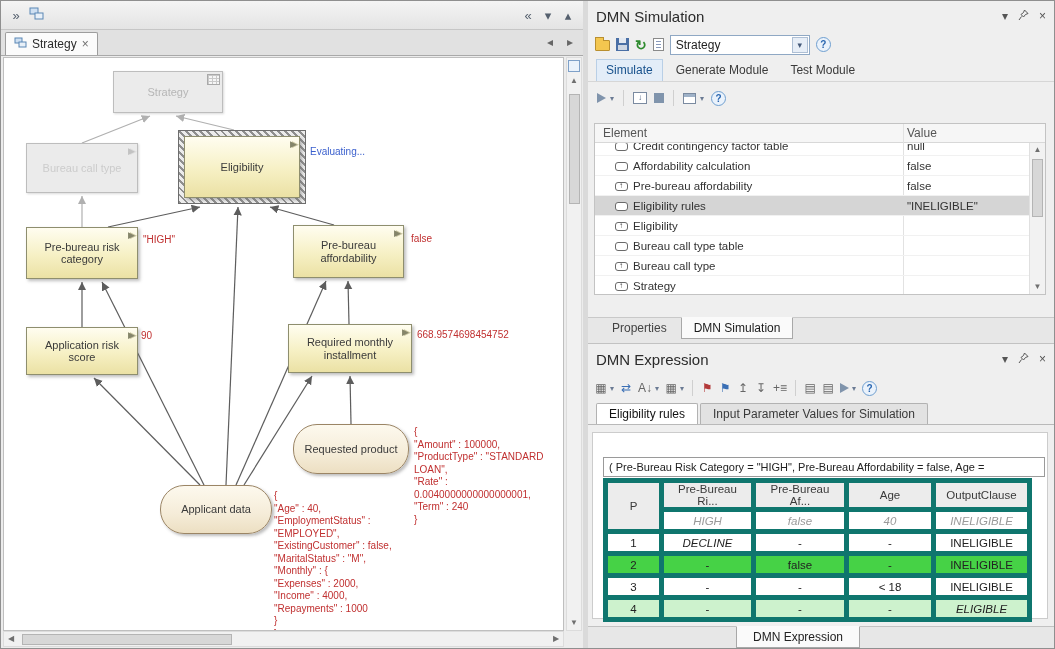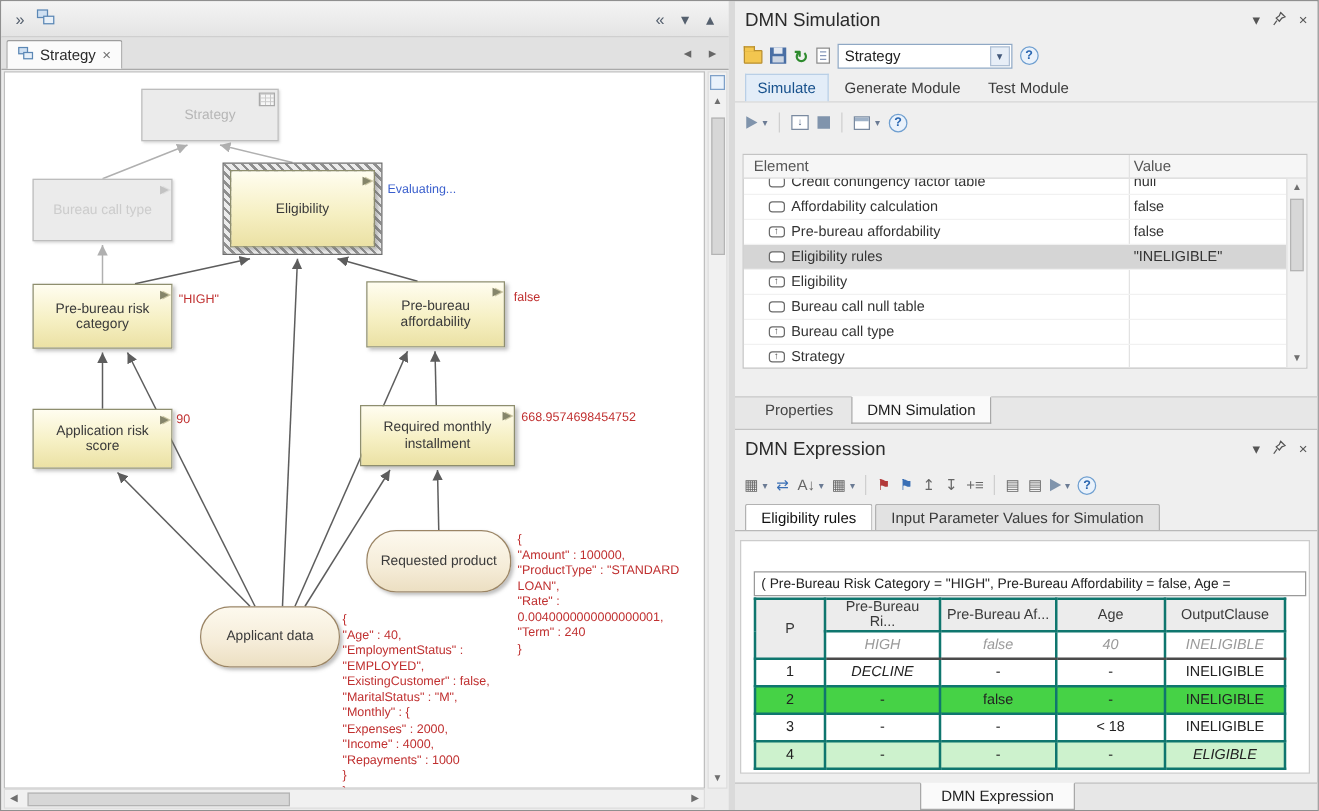--- a/index.html
+++ b/index.html
@@ -105,21 +105,21 @@
   .etools { height:28px; display:flex; align-items:center; gap:6px; padding:0 7px; color:#44597a; }
   .etools .glyph { font-size:12px; min-width:12px; }
   .blue { color:#3a6fb5; }
   .red { color:#b33a3a; }
   .exprtabs { height:23px; display:flex; gap:2px; align-items:flex-end; padding:0 8px; border-bottom:1px solid #b9b9b9; }
   .etab { padding:3px 12px; color:#3a3a3a; background:#e2e2e2; border:1px solid #b2b2b2; border-bottom:none; border-radius:2px 2px 0 0; }
   .etab.active { background:#ffffff; color:#111; }
   .exprcontent { position:absolute; left:4px; right:6px; top:88px; bottom:29px; background:#fff; border:1px solid #cccccc; }
   .noterow { position:absolute; left:10px; top:24px; width:442px; height:20px; border:1px solid #9a9a9a; background:#fff; line-height:18px; padding:0 5px; font-size:11px; color:#222; white-space:nowrap; overflow:hidden; }
   .dtable { position:absolute; left:10px; top:45px; border-collapse:collapse; font-size:11.5px; color:#222; }
-  .dtable td { border:2px solid #0f766e; text-align:center; height:22px; padding:0 4px; background:#fff; }
+  .dtable td { border:5px solid #0f766e; text-align:center; height:22px; padding:0 4px; background:#fff; }
   .dtable { border:1px solid #4a4a4a; }
   .dtable .hc { background:#ececec; color:#3a3a3a; }
   .dtable .w0 { width:56px; } .dtable .w1 { width:92px; } .dtable .w2 { width:93px; } .dtable .w3 { width:87px; } .dtable .w4 { width:96px; }
   .dtable tr.vals td { color:#9a9a9a; font-style:italic; border-bottom:2px solid #4a4a4a; }
   .dtable tr.match td { background:#46d246; }
   .dtable tr.partial td { background:#cdf2cd; }
   .ital { font-style:italic; }
 
   .bottomstrip { position:absolute; left:0; top:625px; width:466px; height:22px; background:#e7e7e7; border-top:1px solid #c2c2c2; }
   .bstab { position:absolute; left:148px; top:-1px; padding:3px 16px; background:#fafafa; border:1px solid #a8a8a8; border-top:1px solid #fafafa; color:#222; }
@@ -316,21 +316,21 @@
           <span class="h2">Value</span>
         </div>
         <div class="colsep"></div>
         <div class="rows">
           <div class="rowsinner">
             <div class="srow"><span class="ricon"></span><span>Credit contingency factor table</span><span class="rvalue">null</span></div>
             <div class="srow"><span class="ricon"></span><span>Affordability calculation</span><span class="rvalue">false</span></div>
             <div class="srow"><span class="ricon bkm"></span><span>Pre-bureau affordability</span><span class="rvalue">false</span></div>
             <div class="srow sel"><span class="ricon"></span><span>Eligibility rules</span><span class="rvalue">"INELIGIBLE"</span></div>
             <div class="srow"><span class="ricon bkm"></span><span>Eligibility</span><span class="rvalue"></span></div>
-            <div class="srow"><span class="ricon"></span><span>Bureau call null table</span><span class="rvalue"></span></div>
+            <div class="srow"><span class="ricon"></span><span>Bureau call type table</span><span class="rvalue"></span></div>
             <div class="srow"><span class="ricon bkm"></span><span>Bureau call type</span><span class="rvalue"></span></div>
             <div class="srow"><span class="ricon bkm"></span><span>Strategy</span><span class="rvalue"></span></div>
           </div>
         </div>
         <div class="gsb">
           <span class="sb-arrow">▲</span>
           <div class="gthumb"></div>
           <span class="sb-arrow sb-down">▼</span>
         </div>
       </div>

